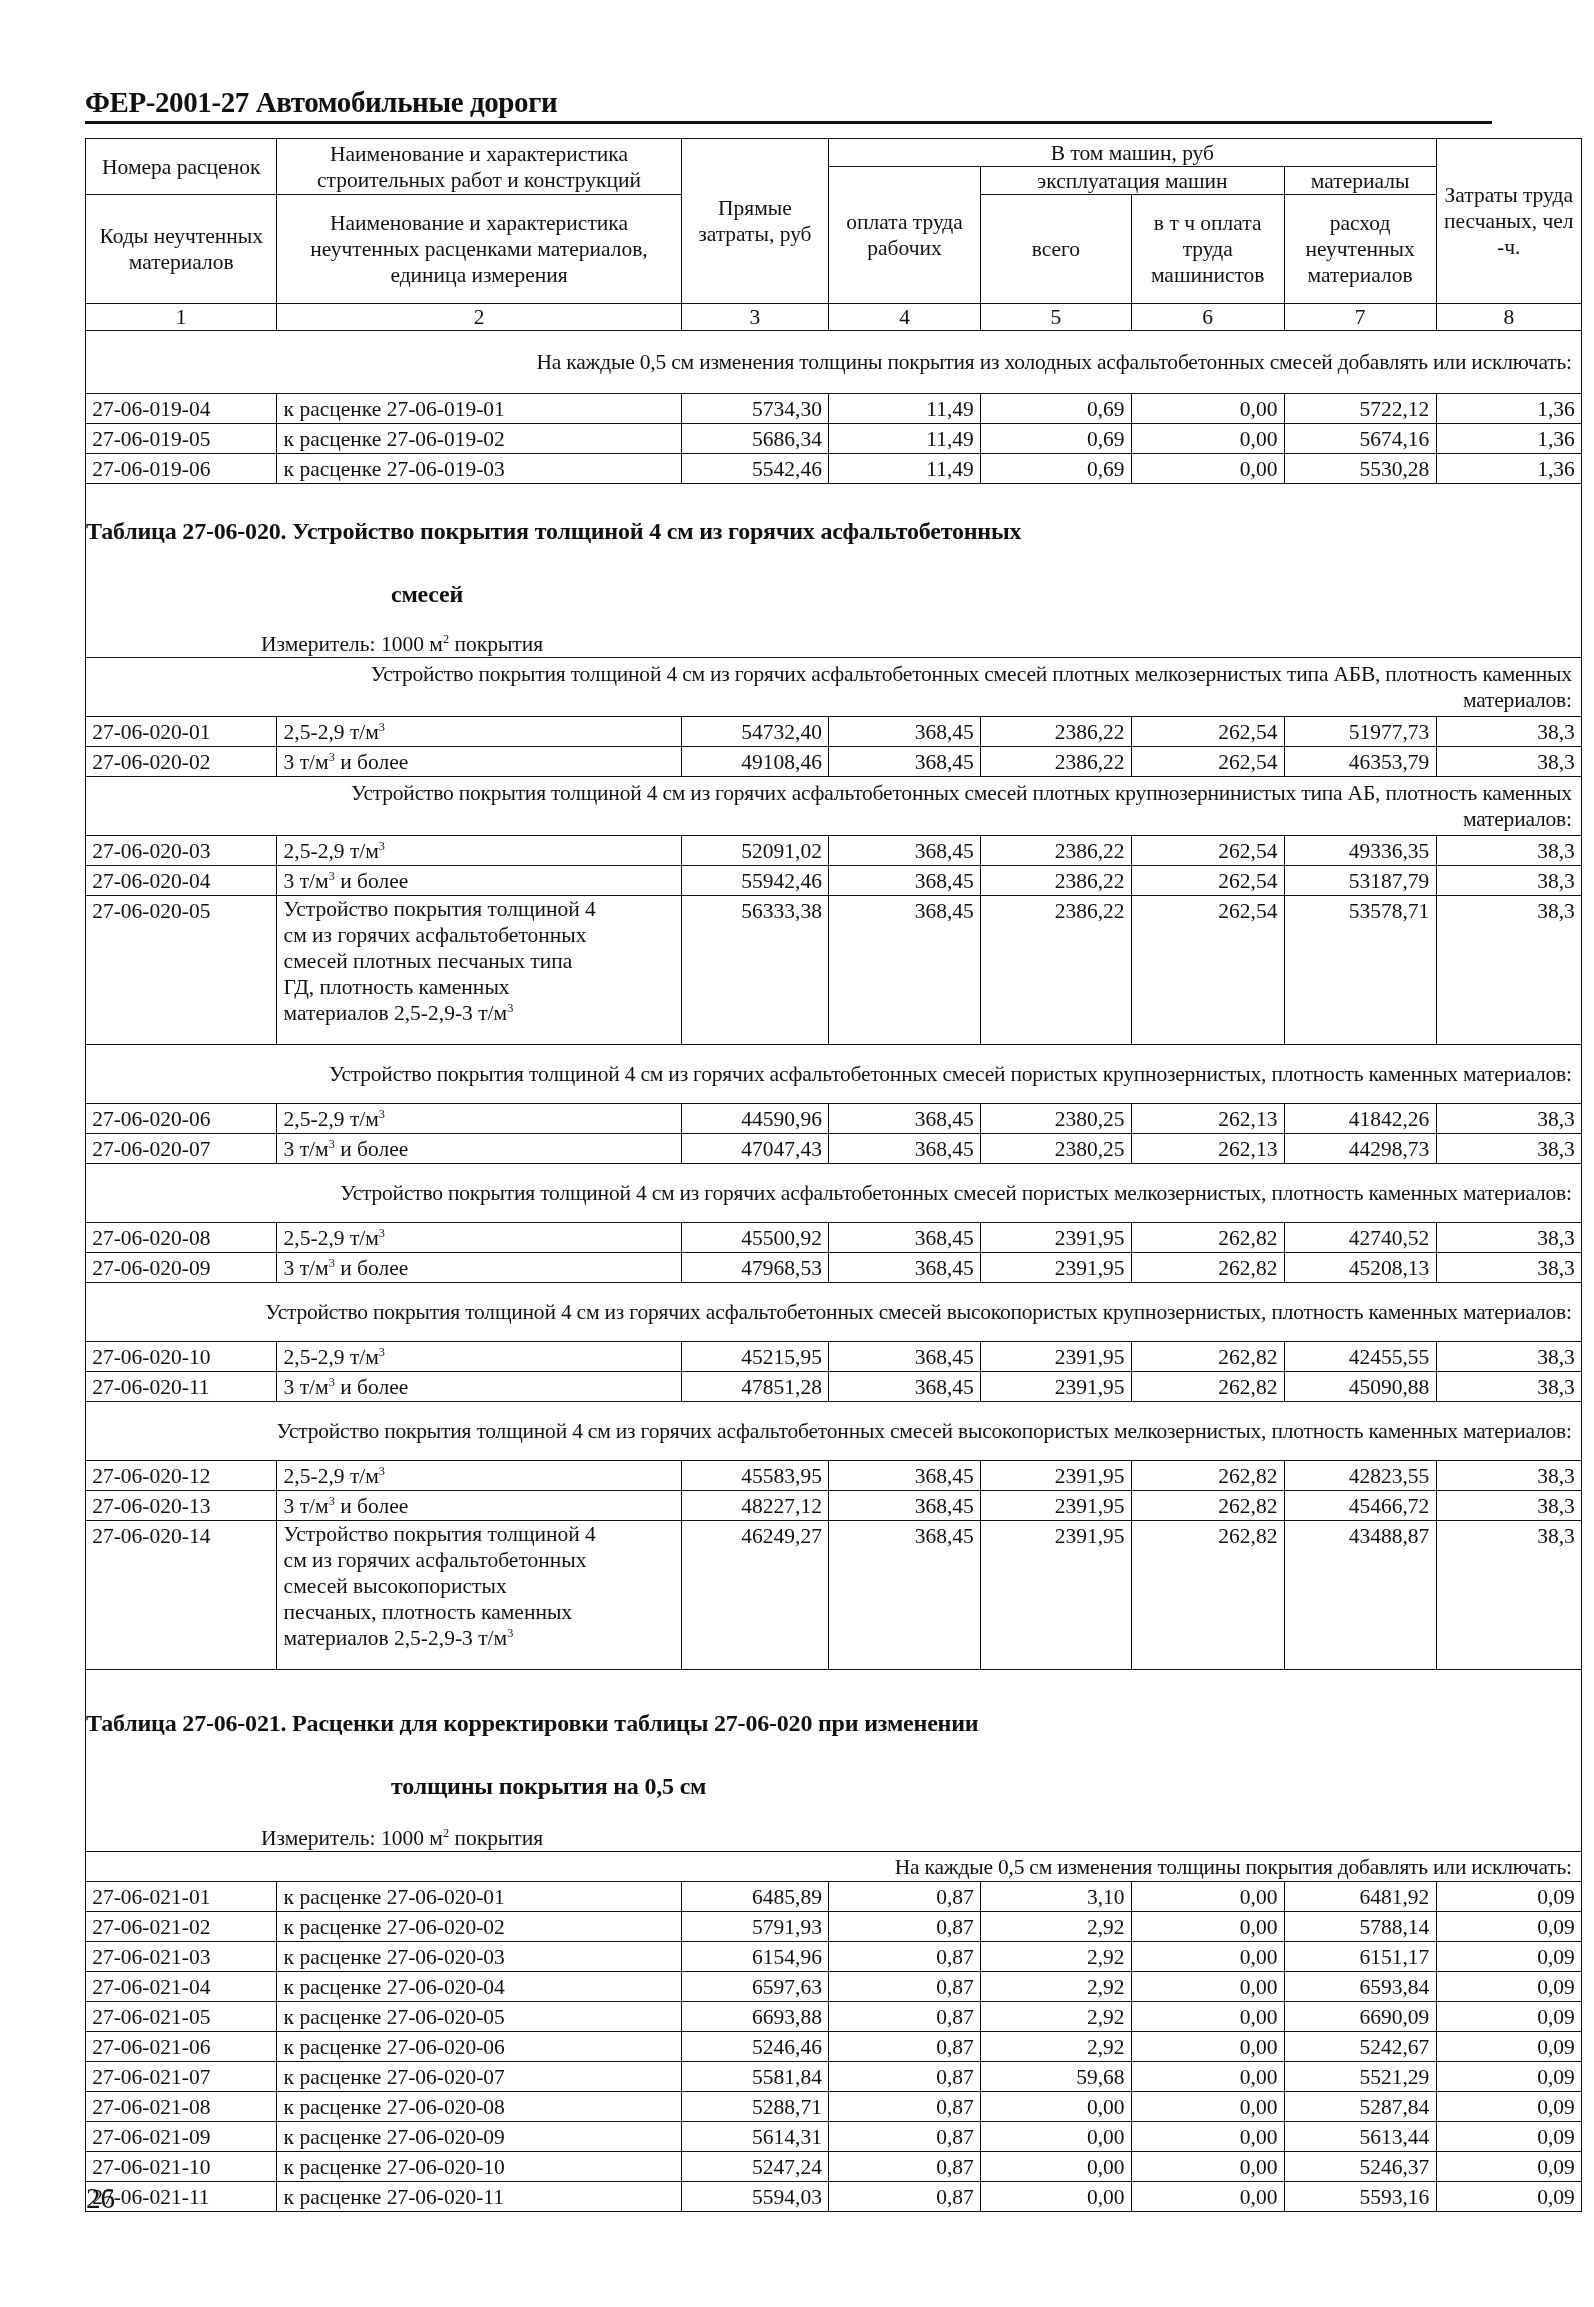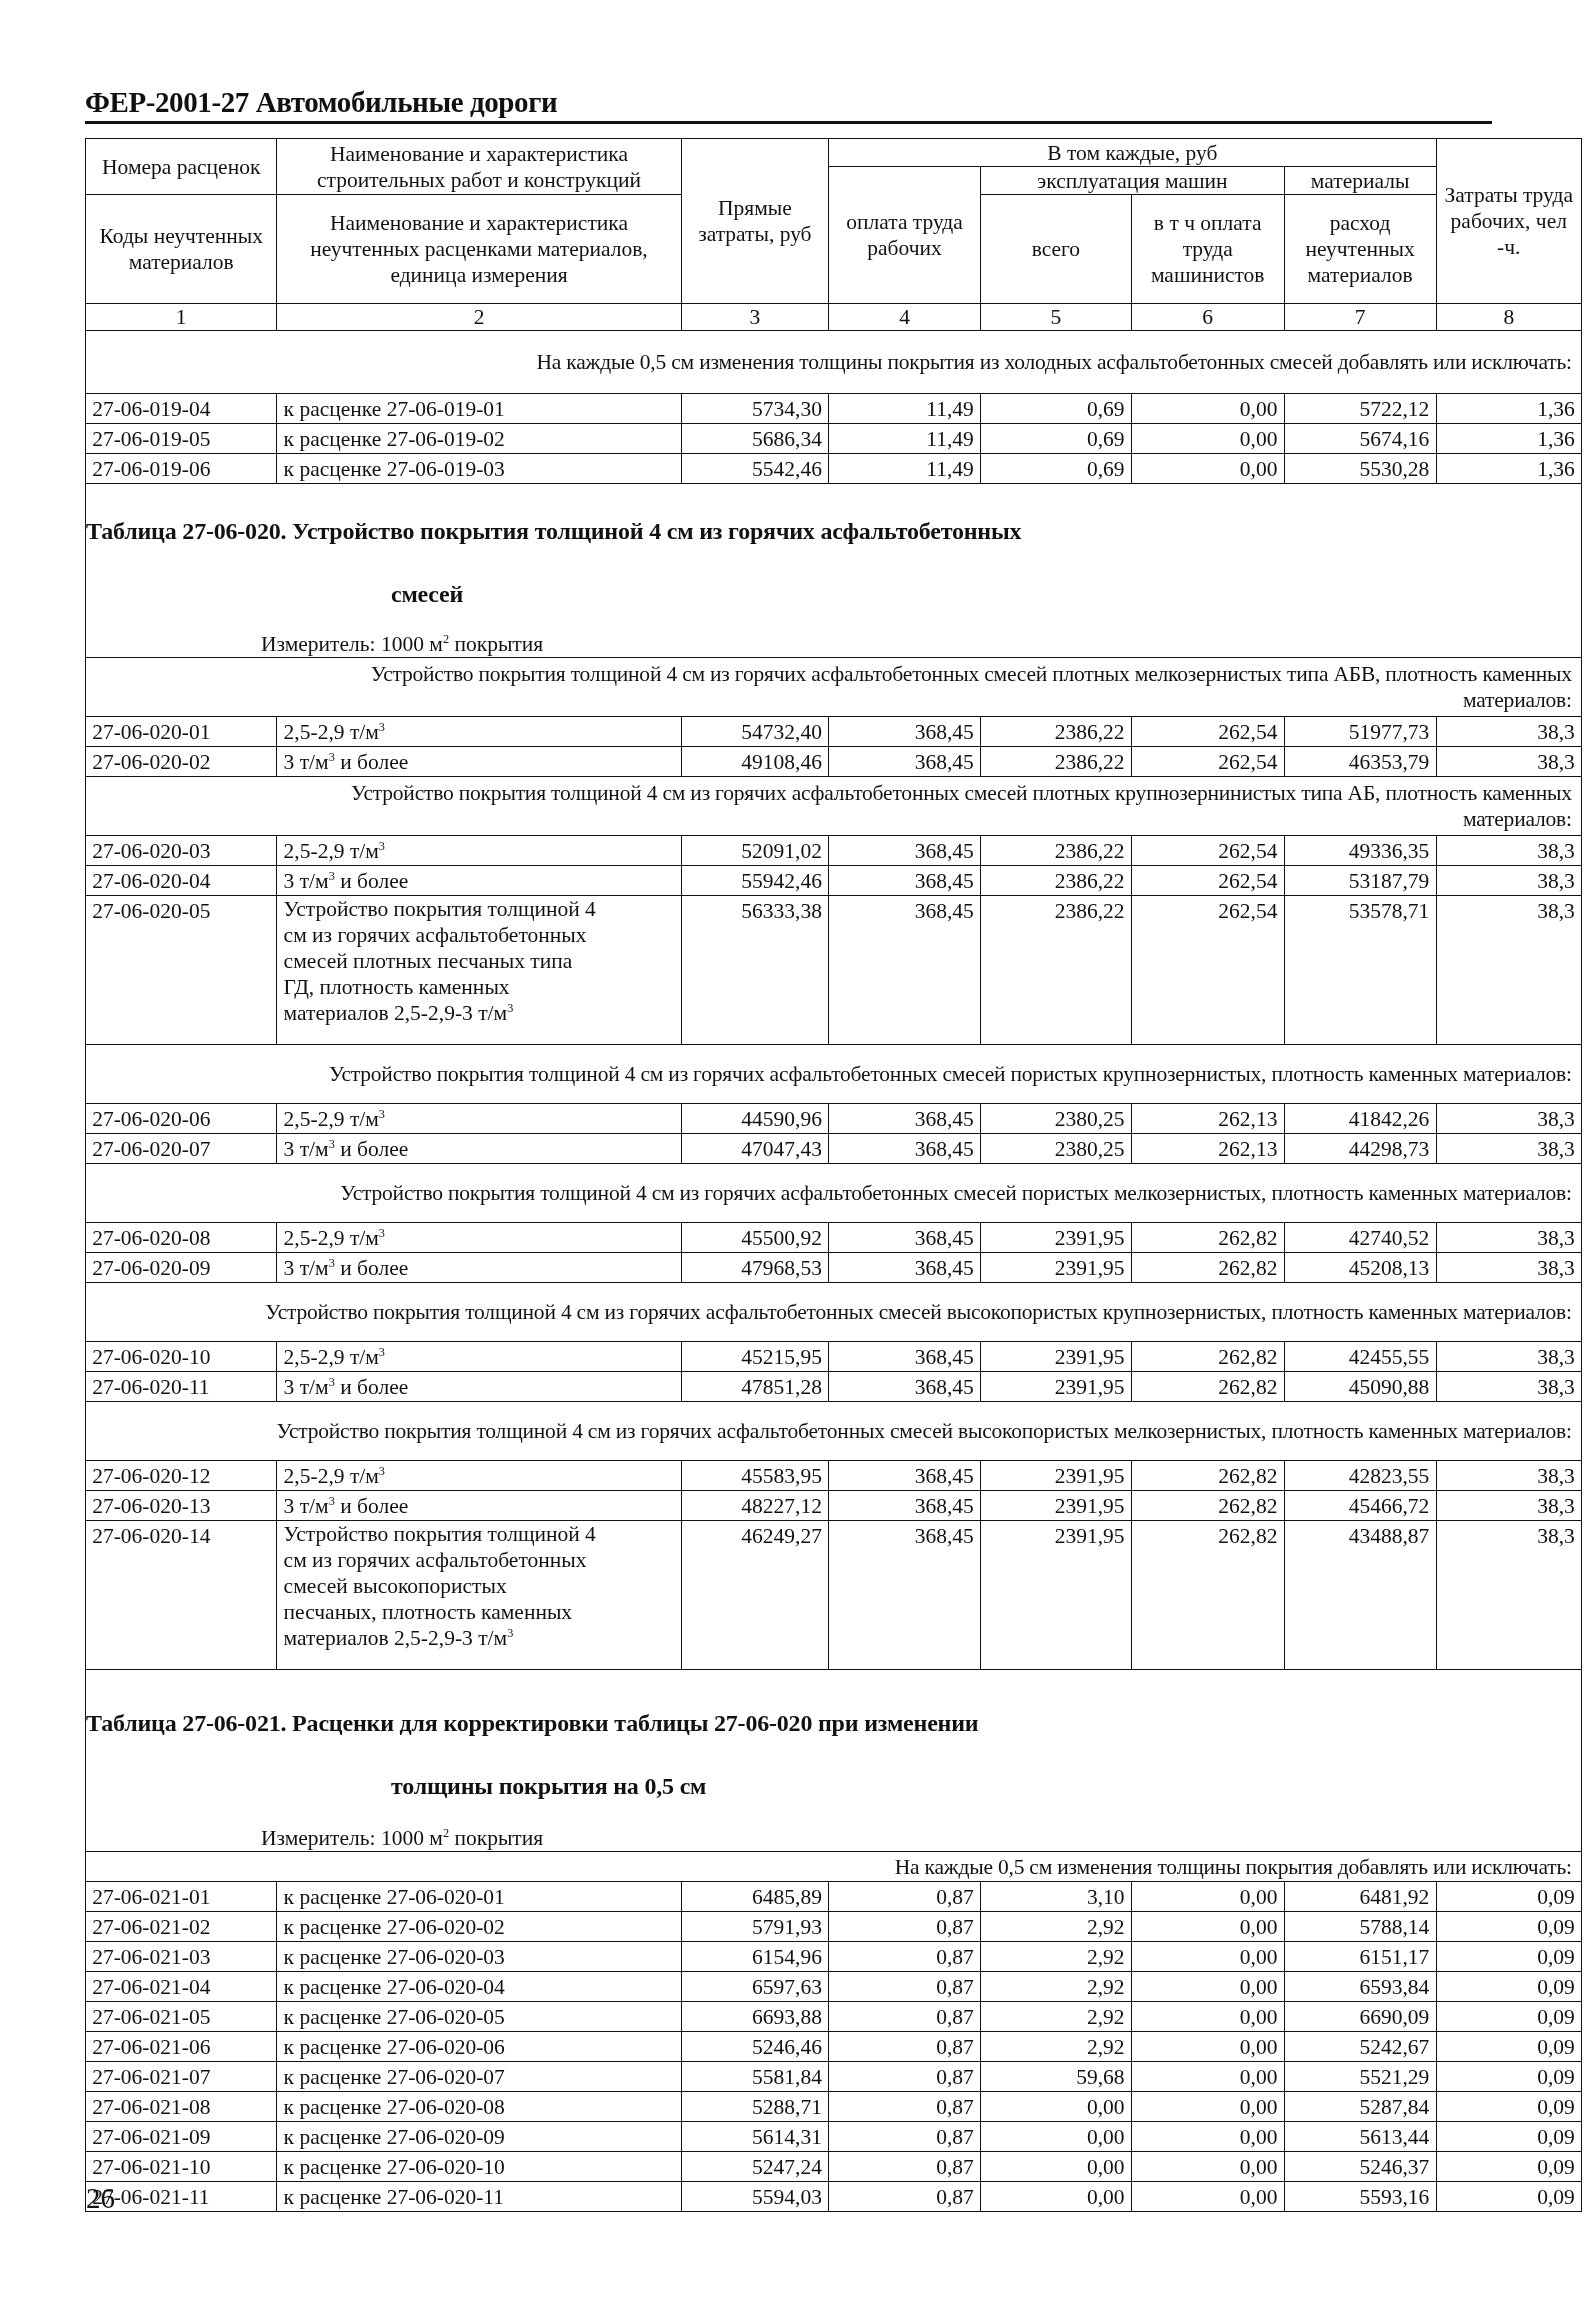--- a/index.html
+++ b/index.html
@@ -50,22 +50,22 @@
         <col style="width:143px">
         <col style="width:142px">
         <col style="width:136px">
   </colgroup>
 
   <tbody>
         <tr class="hdr" style="height:28px">
     <td rowspan="2" style="height:54px">Номера расценок</td>
     <td rowspan="2">Наименование и характеристика строительных работ и конструкций</td>
     <td rowspan="5">Прямые затраты, руб</td>
-    <td colspan="4">В том каждые, руб</td>
-    <td rowspan="5">Затраты труда рабочих, чел -ч.</td>
+    <td colspan="4">В том машин, руб</td>
+    <td rowspan="5">Затраты труда песчаных, чел -ч.</td>
   </tr>
   <tr class="hdr" style="height:28px">
     <td rowspan="4">оплата труда рабочих</td>
     <td colspan="2">эксплуатация машин</td>
     <td>материалы</td>
   </tr>
   <tr class="hdr">
     <td rowspan="3" style="height:108px">Коды неучтенных материалов</td>
     <td rowspan="3">Наименование и характеристика неучтенных расценками материалов, единица измерения</td>
     <td rowspan="3">всего</td>

